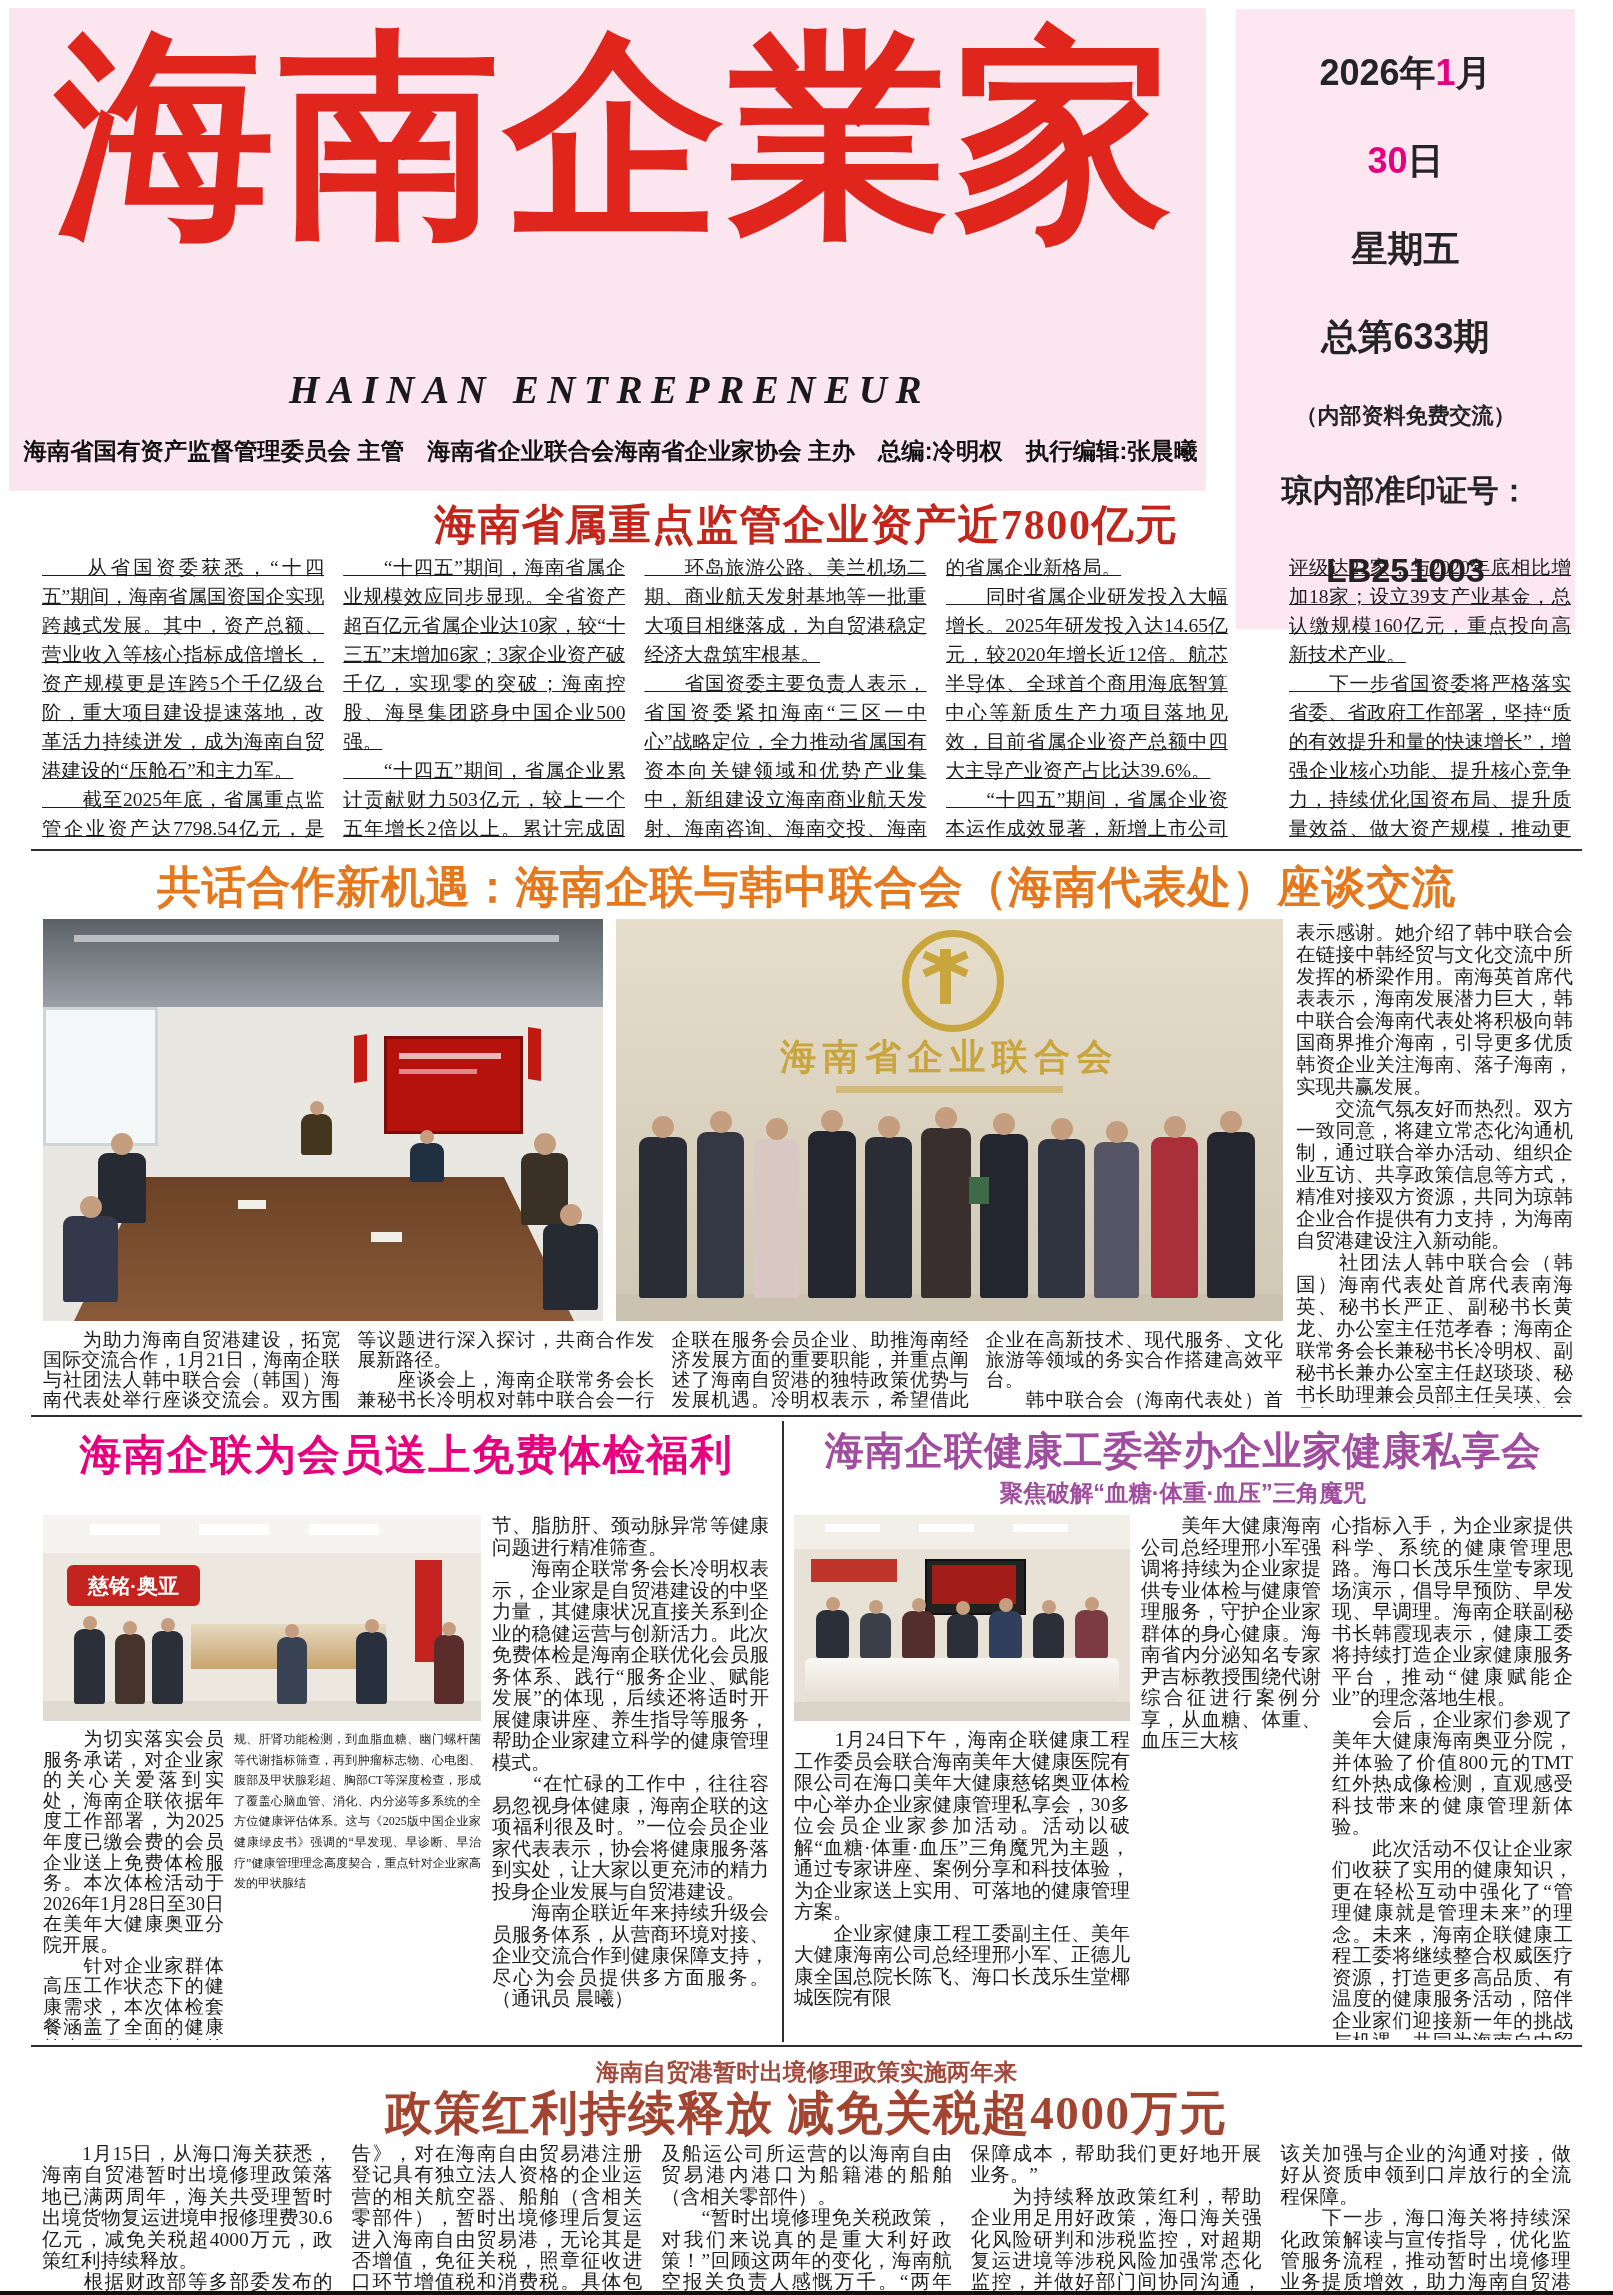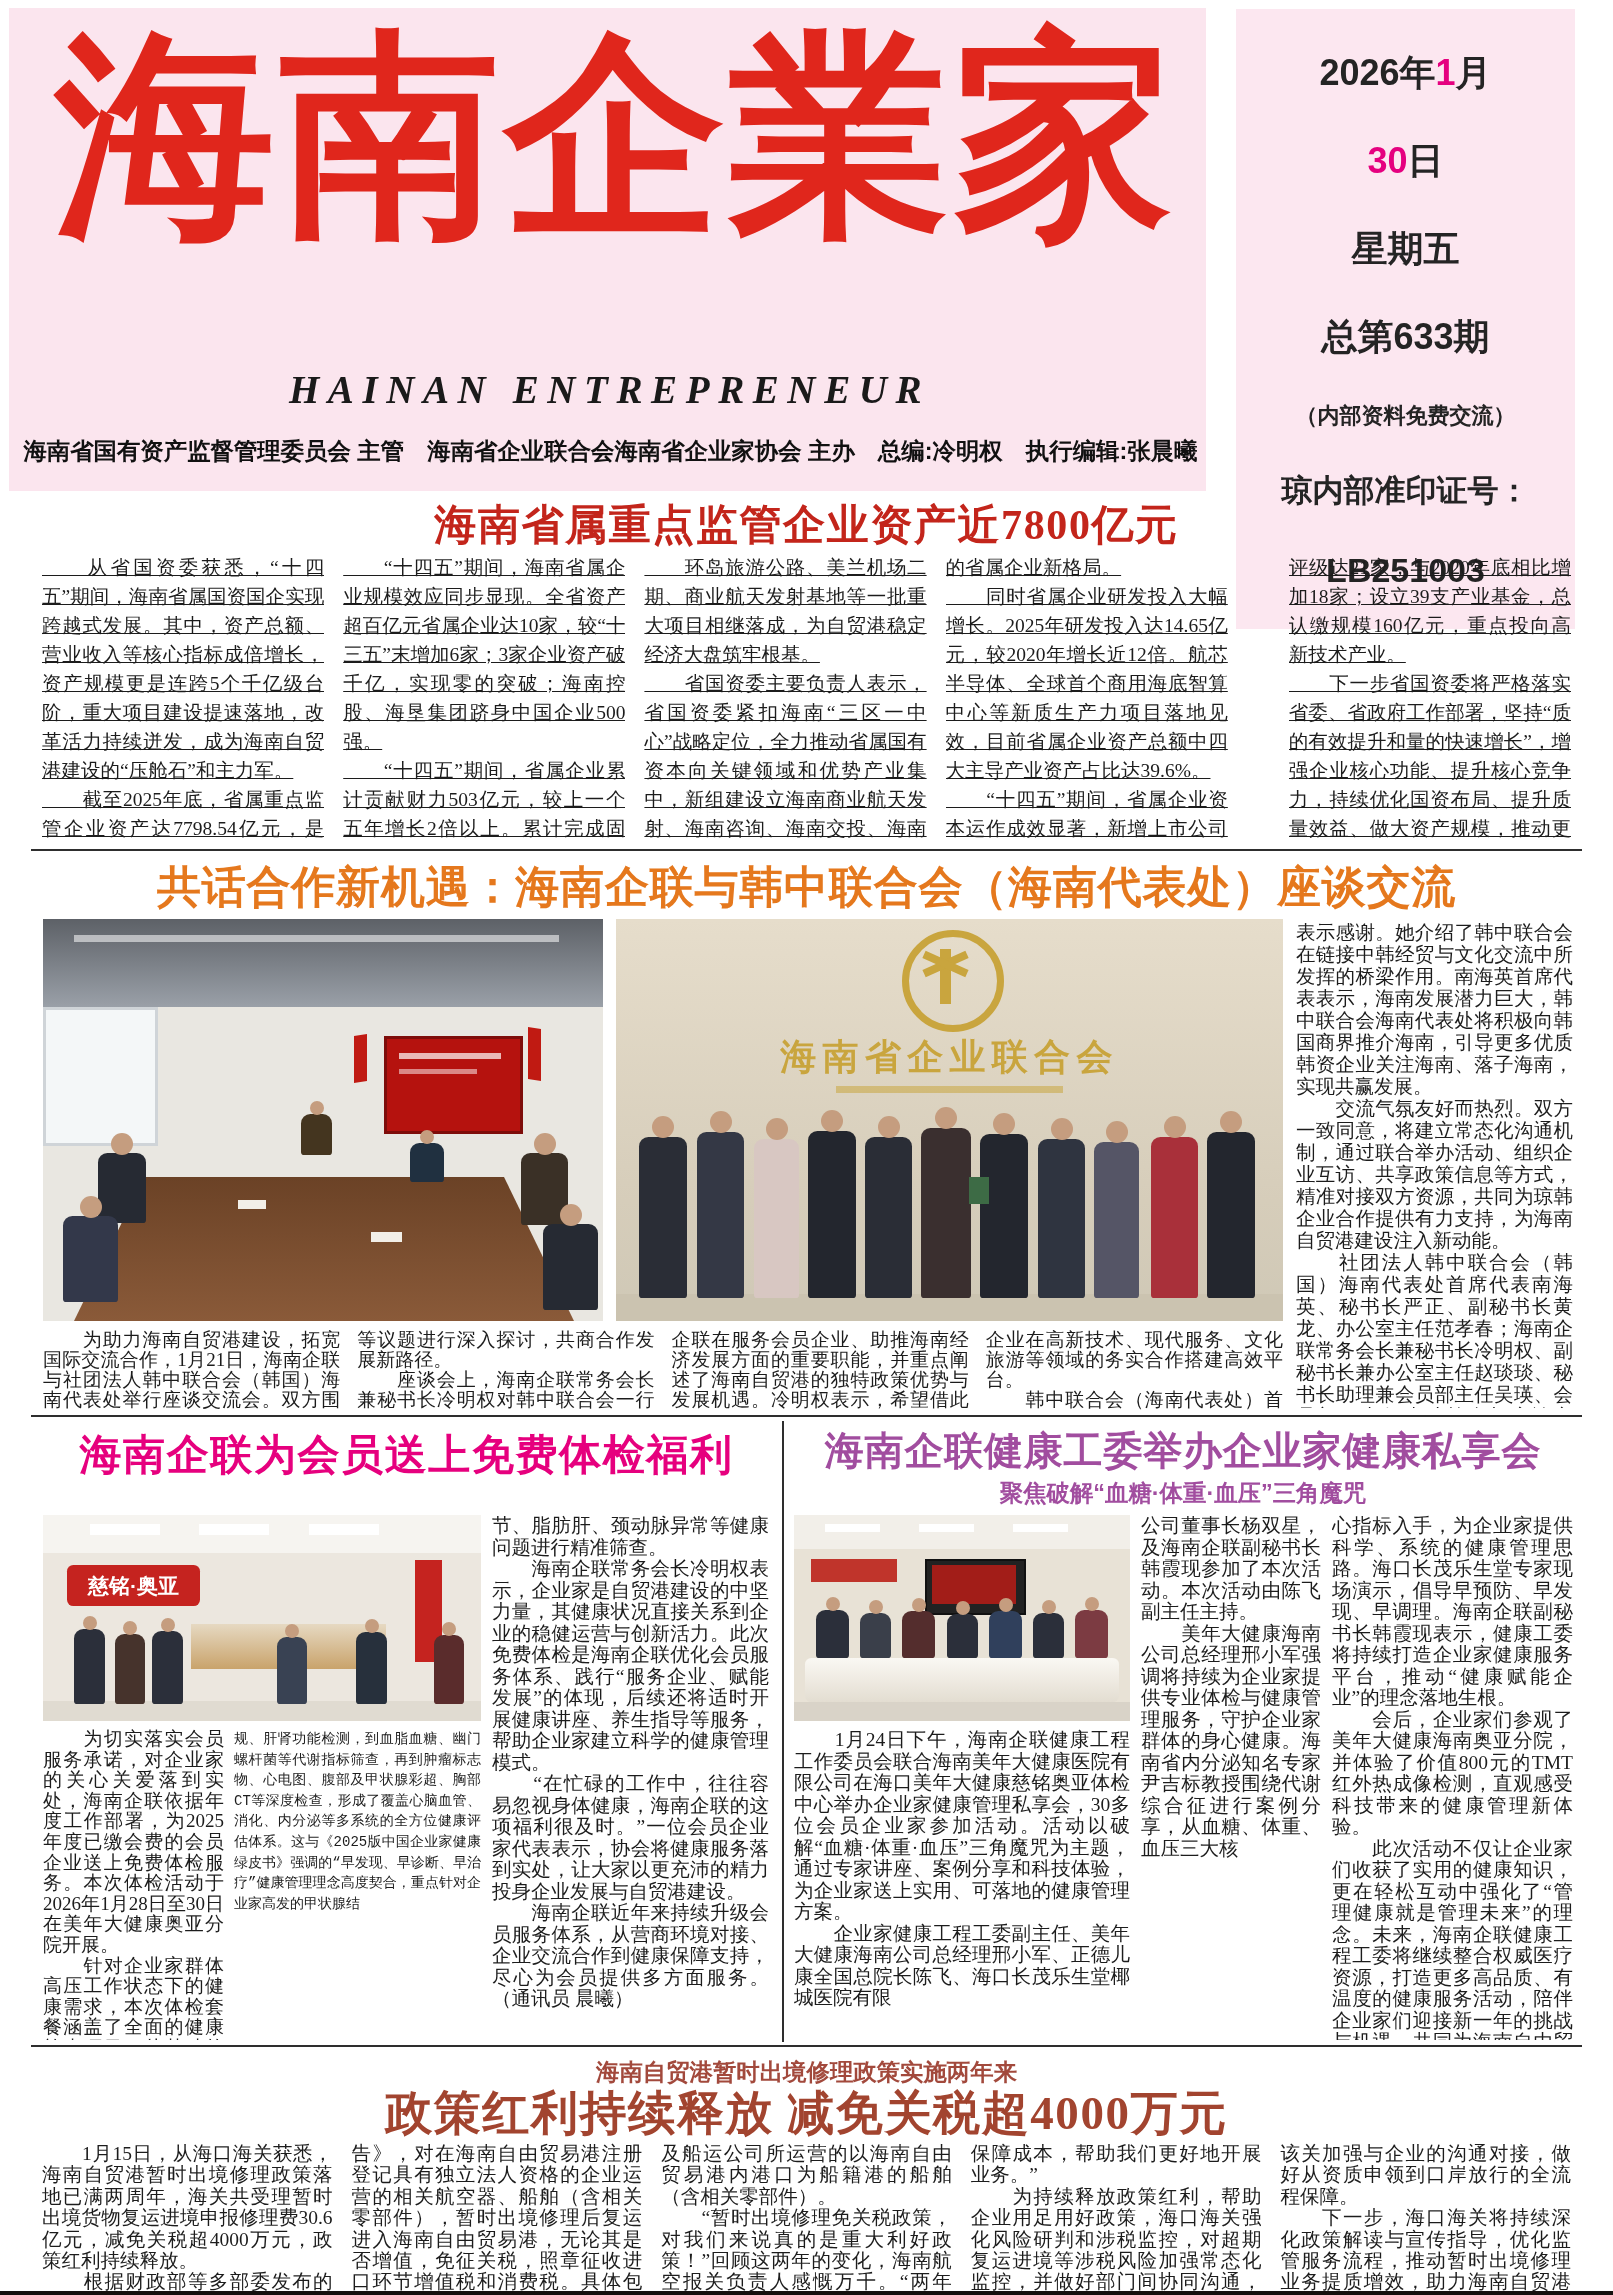--- a/index.html
+++ b/index.html
@@ -183,21 +183,21 @@
     <span class="fig figsm" style="left:109px;bottom:17px;width:31px;height:73px;background:#2b2f3a;"></span>
     <span class="fig figsm" style="left:234px;bottom:17px;width:30px;height:67px;background:#394253;"></span>
     <span class="fig figsm" style="left:313px;bottom:17px;width:31px;height:72px;background:#27303c;"></span>
     <span class="fig figsm" style="left:391px;bottom:17px;width:30px;height:69px;background:#5a2c2c;"></span>
   </div>
 
   <div class="abs col" style="left:43px;top:1729px;width:181px;height:311px;font-size:19px;line-height:20.6px;">
       <p>　　为切实落实会员服务承诺，对企业家的关心关爱落到实处，海南企联依据年度工作部署，为2025年度已缴会费的会员企业送上免费体检服务。本次体检活动于2026年1月28日至30日在美年大健康奥亚分院开展。</p>
       <p>　　针对企业家群体高压工作状态下的健康需求，本次体检套餐涵盖了全面的健康筛查项目：从基础的血常规、尿常</p>
     </div>
-  <div class="abs col" style="left:234px;top:1729px;width:247px;height:311px;font-size:14px;line-height:20.6px;font-family:Liberation Mono, monospace;">
+  <div class="abs col" style="left:234px;top:1729px;width:247px;height:311px;font-size:12px;line-height:20.6px;">
       <p>规、肝肾功能检测，到血脂血糖、幽门螺杆菌等代谢指标筛查，再到肿瘤标志物、心电图、腹部及甲状腺彩超、胸部CT等深度检查，形成了覆盖心脑血管、消化、内分泌等多系统的全方位健康评估体系。这与《2025版中国企业家健康绿皮书》强调的“早发现、早诊断、早治疗”健康管理理念高度契合，重点针对企业家高发的甲状腺结</p>
     </div>
   <div class="abs col" style="left:492px;top:1515px;width:277px;height:525px;font-size:19.5px;line-height:21.5px;">
       <p>节、脂肪肝、颈动脉异常等健康问题进行精准筛查。</p>
       <p>　　海南企联常务会长冷明权表示，企业家是自贸港建设的中坚力量，其健康状况直接关系到企业的稳健运营与创新活力。此次免费体检是海南企联优化会员服务体系、践行“服务企业、赋能发展”的体现，后续还将适时开展健康讲座、养生指导等服务，帮助企业家建立科学的健康管理模式。</p>
       <p>　　“在忙碌的工作中，往往容易忽视身体健康，海南企联的这项福利很及时。”一位会员企业家代表表示，协会将健康服务落到实处，让大家以更充沛的精力投身企业发展与自贸港建设。</p>
       <p>　　海南企联近年来持续升级会员服务体系，从营商环境对接、企业交流合作到健康保障支持，尽心为会员提供多方面服务。（通讯员 晨曦）</p>
     </div>
 
   <div class="abs h4purple center" style="left:794px;top:1424px;width:778px;">海南企联健康工委举办企业家健康私享会</div>
@@ -218,21 +218,20 @@
     <span class="fig figsm" style="left:239px;bottom:63px;width:31px;height:45px;background:#2b2f3a;"></span>
     <span class="fig figsm" style="left:281px;bottom:63px;width:33px;height:48px;background:#7c3b42;"></span>
     <span style="left:11px;bottom:19px;width:314px;height:44px;background:linear-gradient(#faf8f3,#e3ddd1);border-radius:6.3px;"></span>
   </div>
 
   <div class="abs col" style="left:794px;top:1729px;width:336px;height:311px;font-size:19.5px;line-height:21.5px;">
       <p>　　1月24日下午，海南企联健康工程工作委员会联合海南美年大健康医院有限公司在海口美年大健康慈铭奥亚体检中心举办企业家健康管理私享会，30多位会员企业家参加活动。活动以破解“血糖·体重·血压”三角魔咒为主题，通过专家讲座、案例分享和科技体验，为企业家送上实用、可落地的健康管理方案。</p>
       <p>　　企业家健康工程工委副主任、美年大健康海南公司总经理邢小军、正德儿康全国总院长陈飞、海口长茂乐生堂椰城医院有限</p>
     </div>
   <div class="abs col" style="left:1141px;top:1515px;width:180px;height:525px;font-size:19.5px;line-height:21.5px;">
-      <p>公司董事长杨双星，及海南企联副秘书长韩霞现参加了本次活动。本次活动由陈飞副主任主持。</p>
       <p>　　美年大健康海南公司总经理邢小军强调将持续为企业家提供专业体检与健康管理服务，守护企业家群体的身心健康。海南省内分泌知名专家尹吉标教授围绕代谢综合征进行案例分享，从血糖、体重、血压三大核</p>
     </div>
   <div class="abs col" style="left:1332px;top:1515px;width:241px;height:525px;font-size:19.5px;line-height:21.5px;">
       <p>心指标入手，为企业家提供科学、系统的健康管理思路。海口长茂乐生堂专家现场演示，倡导早预防、早发现、早调理。海南企联副秘书长韩霞现表示，健康工委将持续打造企业家健康服务平台，推动“健康赋能企业”的理念落地生根。</p>
       <p>　　会后，企业家们参观了美年大健康海南奥亚分院，并体验了价值800元的TMT红外热成像检测，直观感受科技带来的健康管理新体验。</p>
       <p>　　此次活动不仅让企业家们收获了实用的健康知识，更在轻松互动中强化了“管理健康就是管理未来”的理念。未来，海南企联健康工程工委将继续整合权威医疗资源，打造更多高品质、有温度的健康服务活动，陪伴企业家们迎接新一年的挑战与机遇，共同为海南自由贸易港建设贡献力量。（通讯员 张文灿）</p>
     </div>
 
   <div class="abs rule" style="left:31px;top:2045px;width:1551px;height:2.3px;"></div>
 

